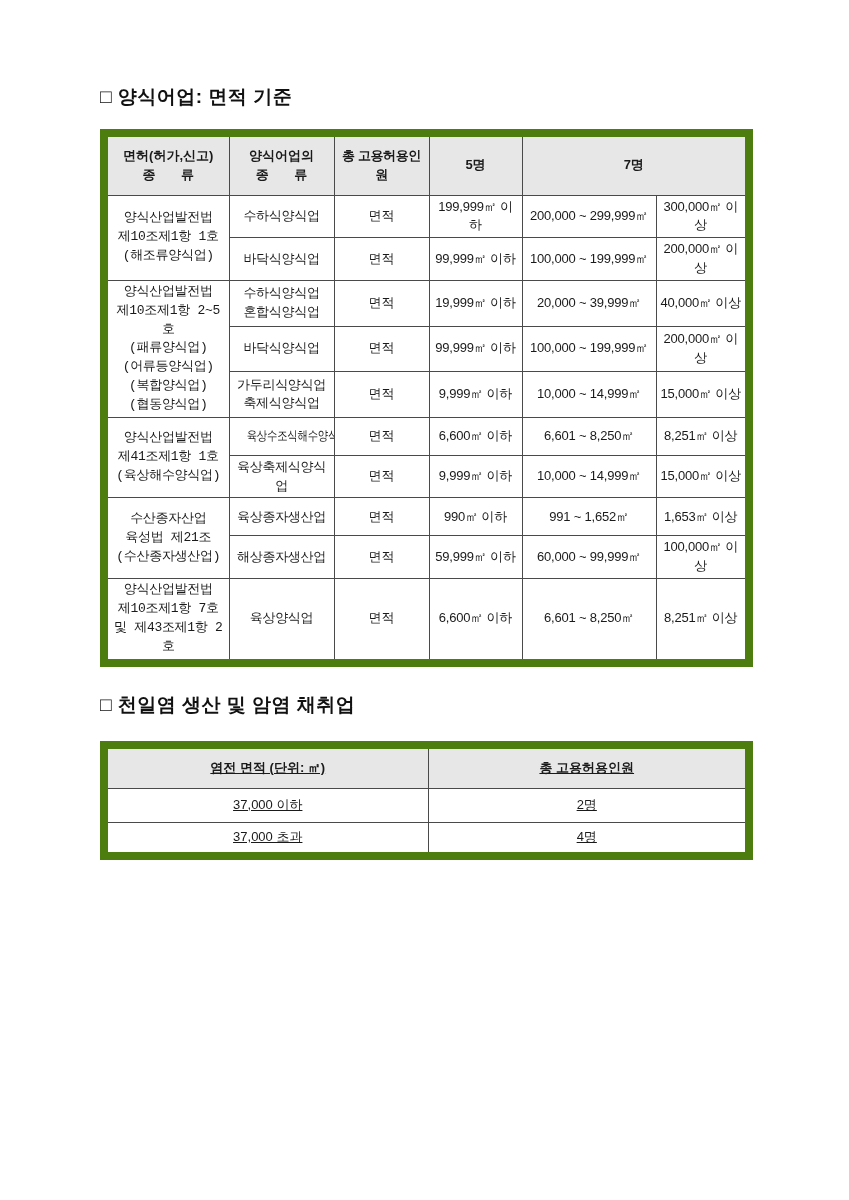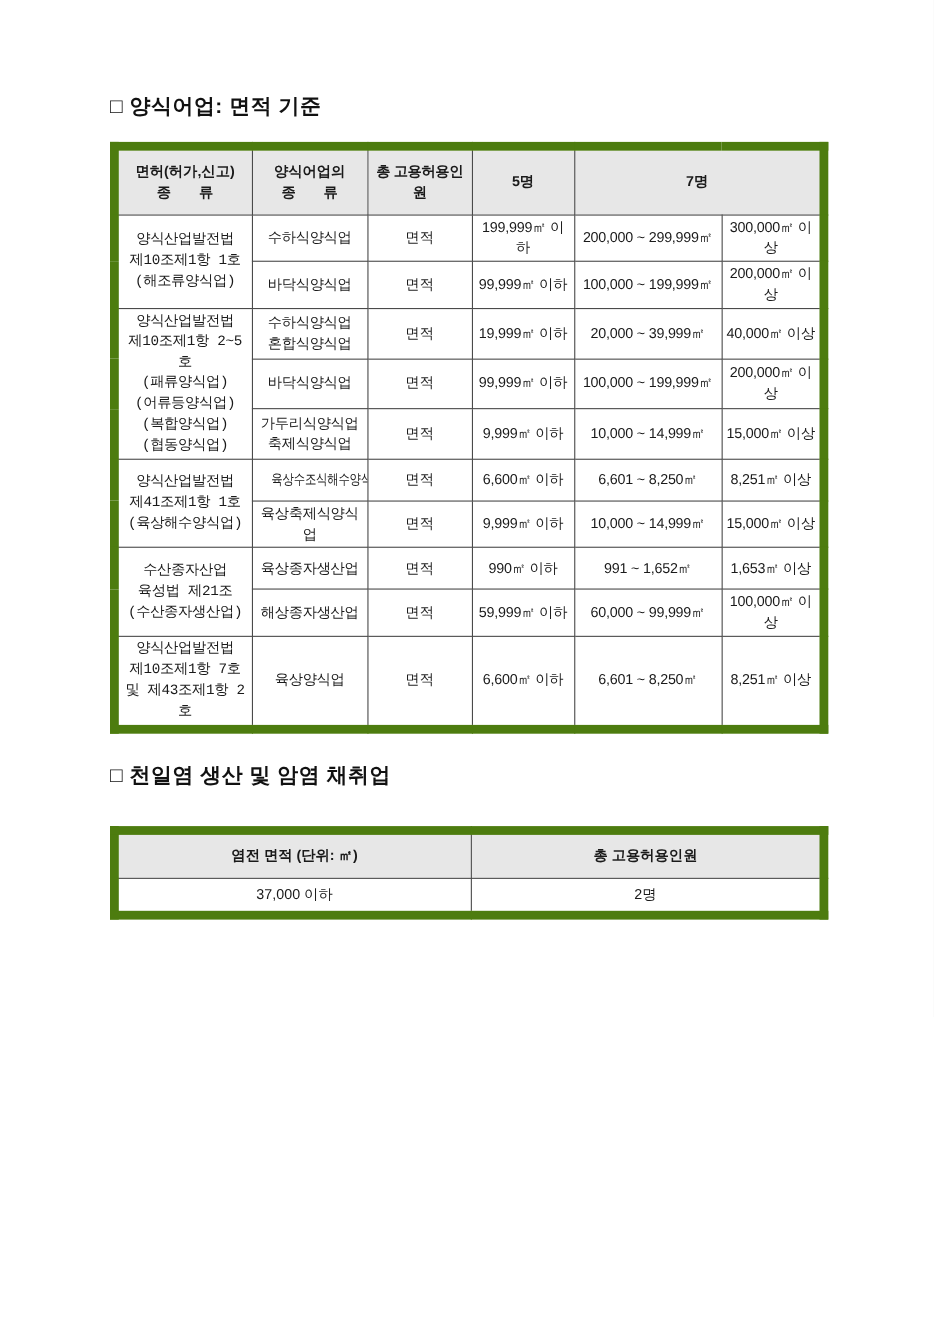--- a/index.html
+++ b/index.html
@@ -49,21 +49,21 @@
   th.emp-hdr { font-size:12px; letter-spacing:-0.4px; }
 
   td.num-under, td.num-over { text-align:right; padding-right:7px; font-size:12.5px; letter-spacing:-0.2px; }
   td.num-range { text-align:center; font-size:12.5px; letter-spacing:-0.2px; }
 
   .notes { margin:14px 0 0 18px; }
   .note-line { font-size:13.5px; line-height:1.65; letter-spacing:0.2px; color:#222; }
 
   .sec2-title { margin-top:25px; }
 
-  table.salt { margin-top:33px; }
+  table.salt { margin-top:23px;text-decoration:underline; }
   table.salt tr { height:34px; }
   table.salt th { height:35px; }
 </style>
 </head>
 <body>
 
 <div class="page">
   <div class="content">
 
     <h2 class="sec-title">□ 양식어업: 면적 기준</h2>
@@ -197,17 +197,21 @@
       </colgroup>
       <tbody>
         <tr>
           <th>염전 면적 (단위: ㎡)</th>
           <th>총 고용허용인원</th>
         </tr>
         <tr>
           <td>37,000 이하</td>
           <td>2명</td>
         </tr>
+        <tr>
+          <td>37,000 초과</td>
+          <td>4명</td>
+        </tr>
       </tbody>
     </table>
 
   </div>
 </div>
 
 </body></html>

